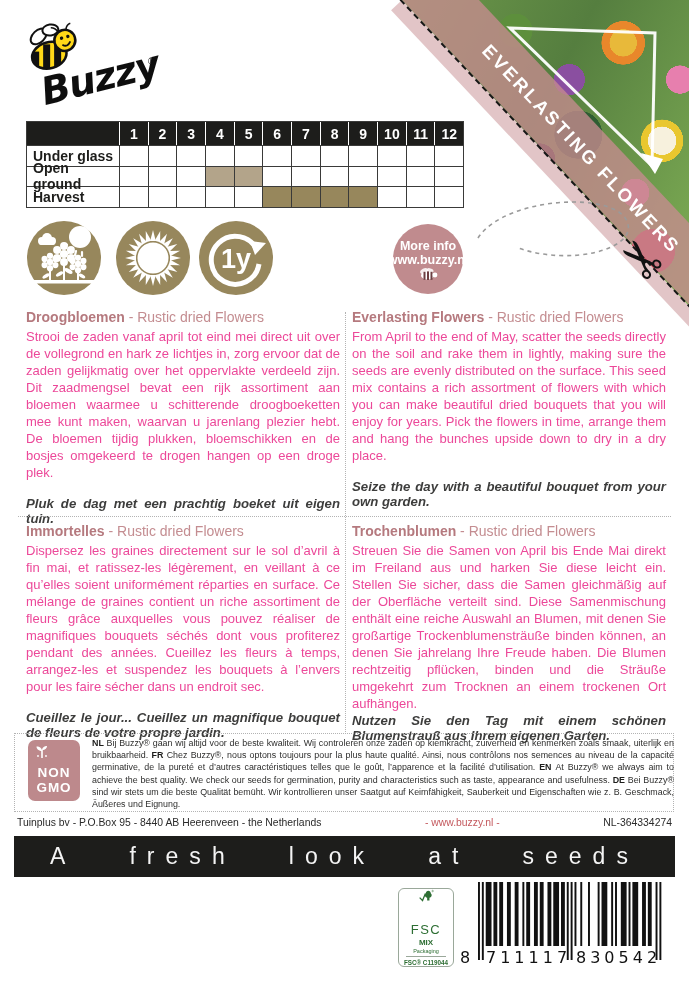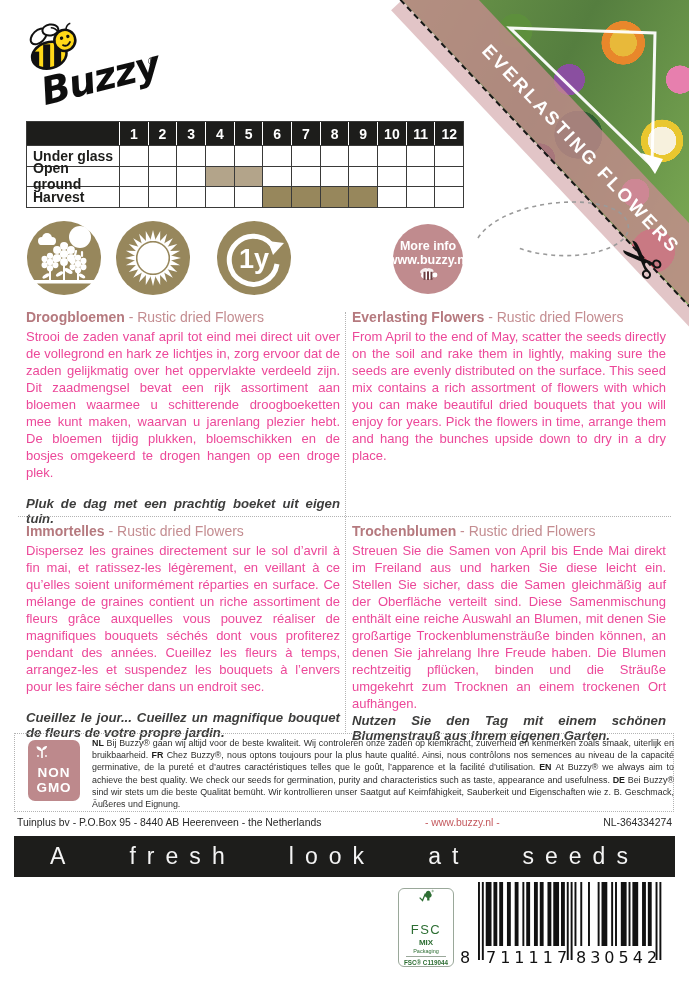--- a/index.html
+++ b/index.html
@@ -302,21 +302,21 @@
           <polygon points="0,-28 2.8,-17 -2.8,-17" transform="rotate(255)"></polygon>
           <polygon points="0,-28 2.8,-17 -2.8,-17" transform="rotate(270)"></polygon>
           <polygon points="0,-28 2.8,-17 -2.8,-17" transform="rotate(285)"></polygon>
           <polygon points="0,-28 2.8,-17 -2.8,-17" transform="rotate(300)"></polygon>
           <polygon points="0,-28 2.8,-17 -2.8,-17" transform="rotate(315)"></polygon>
           <polygon points="0,-28 2.8,-17 -2.8,-17" transform="rotate(330)"></polygon>
           <polygon points="0,-28 2.8,-17 -2.8,-17" transform="rotate(345)"></polygon>
         </g>
     </svg>
   </div>
-  <div class="stamp" style="left:216px;top:220px;">
+  <div class="stamp" style="left:198px;top:220px;">
     <svg viewBox="0 0 76 76" width="76" height="76">
       <circle cx="38" cy="38" r="37" fill="#97875c"></circle>
       <path d="M 59 30 A 24 24 0 1 0 61 44" fill="none" stroke="#fff" stroke-width="5"></path>
       <polygon points="52,21 68,23 57,35" fill="#fff"></polygon>
       <text x="38" y="48" text-anchor="middle" font-size="27" font-weight="bold" fill="#fff" font-family="Liberation Sans, sans-serif">1y</text>
     </svg>
   </div>
 
   <svg class="bee-path" width="250" height="120">
     <path d="M 48 52 C 75 10, 190 4, 198 38 C 204 64, 140 80, 88 62" fill="none" stroke="#9a9a9a" stroke-width="1.6" stroke-dasharray="4 4"></path>
@@ -336,20 +336,21 @@
   </div>
 
   <div class="sect s0">
     <h3><span class="t-title">Droogbloemen</span><span class="t-sub"> - Rustic dried Flowers</span></h3>
     <p class="body">Strooi de zaden vanaf april tot eind mei direct uit over de vollegrond en hark ze lichtjes in, zorg ervoor dat de zaden gelijkmatig over het oppervlakte verdeeld zijn. Dit zaadmengsel bevat een rijk assortiment aan bloemen waarmee u schitterende droogboeketten mee kunt maken, waarvan u jarenlang plezier hebt. De bloemen tijdig plukken, bloemschikken en de bosjes omgekeerd te drogen hangen op een droge plek.</p>
     <p class="slogan">Pluk de dag met een prachtig boeket uit eigen tuin.</p>
   </div>
   <div class="sect s1">
     <h3><span class="t-title">Everlasting Flowers</span><span class="t-sub"> - Rustic dried Flowers</span></h3>
     <p class="body">From April to the end of May, scatter the seeds directly on the soil and rake them in lightly, making sure the seeds are evenly distributed on the surface. This seed mix contains a rich assortment of flowers with which you can make beautiful dried bouquets that you will enjoy for years. Pick the flowers in time, arrange them and hang the bunches upside down to dry in a dry place.</p>
+    <p class="slogan">Seize the day with a beautiful bouquet from your own garden.</p>
   </div>
   <div class="sect s2">
     <h3><span class="t-title">Immortelles</span><span class="t-sub"> - Rustic dried Flowers</span></h3>
     <p class="body">Dispersez les graines directement sur le sol d’avril à fin mai, et ratissez-les légèrement, en veillant à ce qu’elles soient uniformément réparties en surface. Ce mélange de graines contient un riche assortiment de fleurs grâce auxquelles vous pouvez réaliser de magnifiques bouquets séchés dont vous profiterez pendant des années. Cueillez les fleurs à temps, arrangez-les et suspendez les bouquets à l’envers pour les faire sécher dans un endroit sec.</p>
     <p class="slogan">Cueillez le jour... Cueillez un magnifique bouquet de fleurs de votre propre jardin.</p>
   </div>
   <div class="sect s3">
     <h3><span class="t-title">Trochenblumen</span><span class="t-sub"> - Rustic dried Flowers</span></h3>
     <p class="body">Streuen Sie die Samen von April bis Ende Mai direkt im Freiland aus und harken Sie diese leicht ein. Stellen Sie sicher, dass die Samen gleichmäßig auf der Oberfläche verteilt sind. Diese Samenmischung enthält eine reiche Auswahl an Blumen, mit denen Sie großartige Trockenblumensträuße binden können, an denen Sie jahrelang Ihre Freude haben. Die Blumen rechtzeitig pflücken, binden und die Sträuße umgekehrt zum Trocknen an einem trockenen Ort aufhängen.</p>
     <p class="slogan no-gap">Nutzen Sie den Tag mit einem schönen Blumenstrauß aus Ihrem eigenen Garten.</p>

